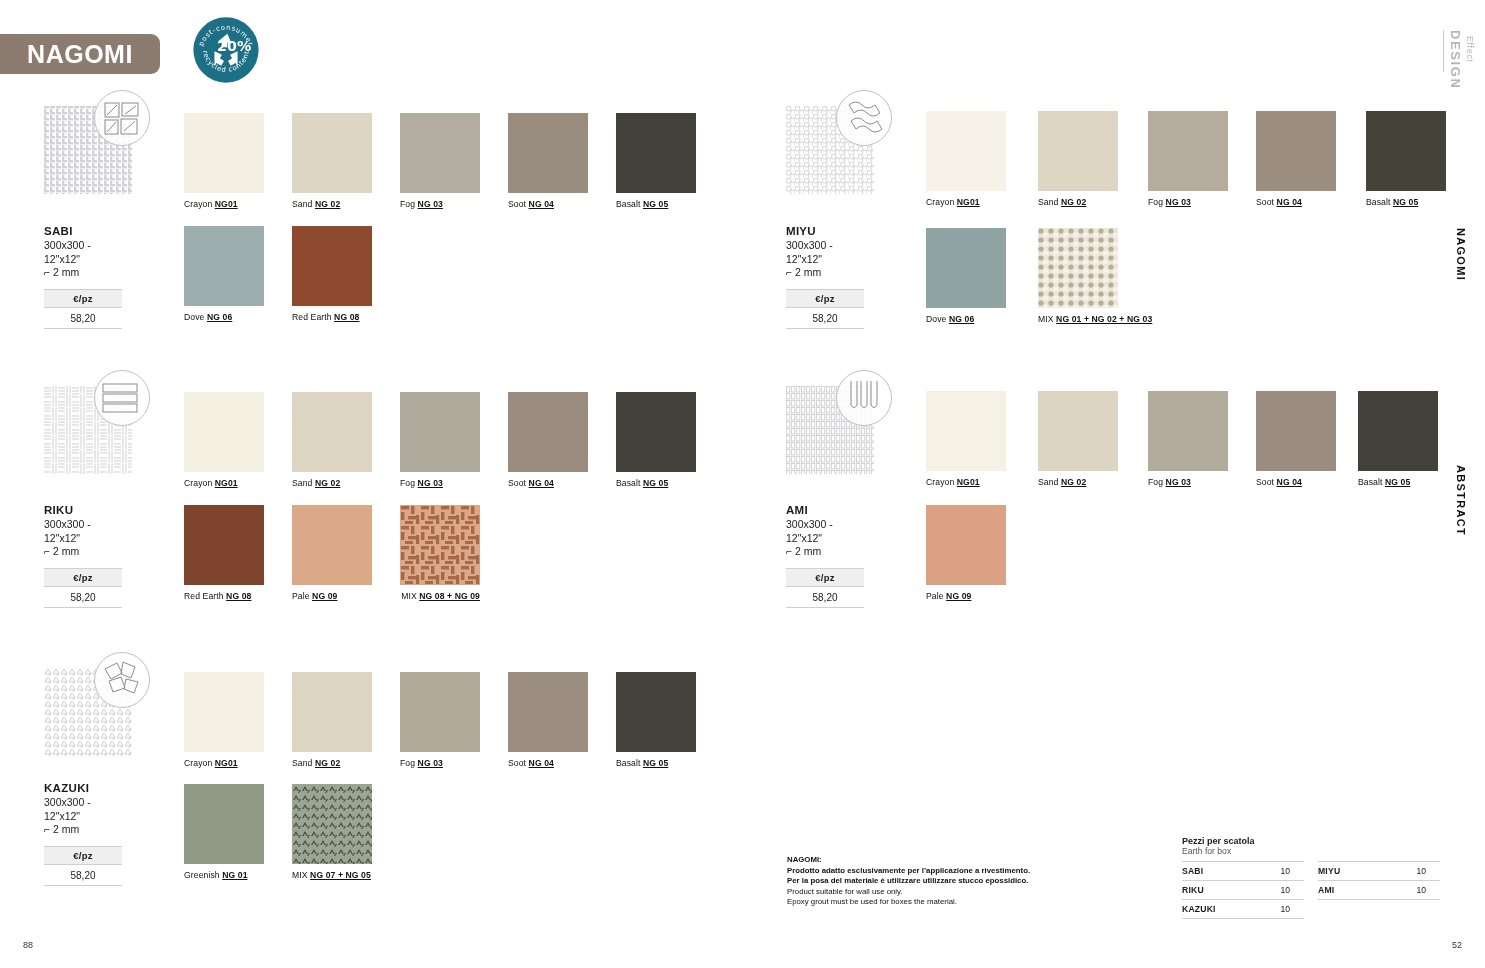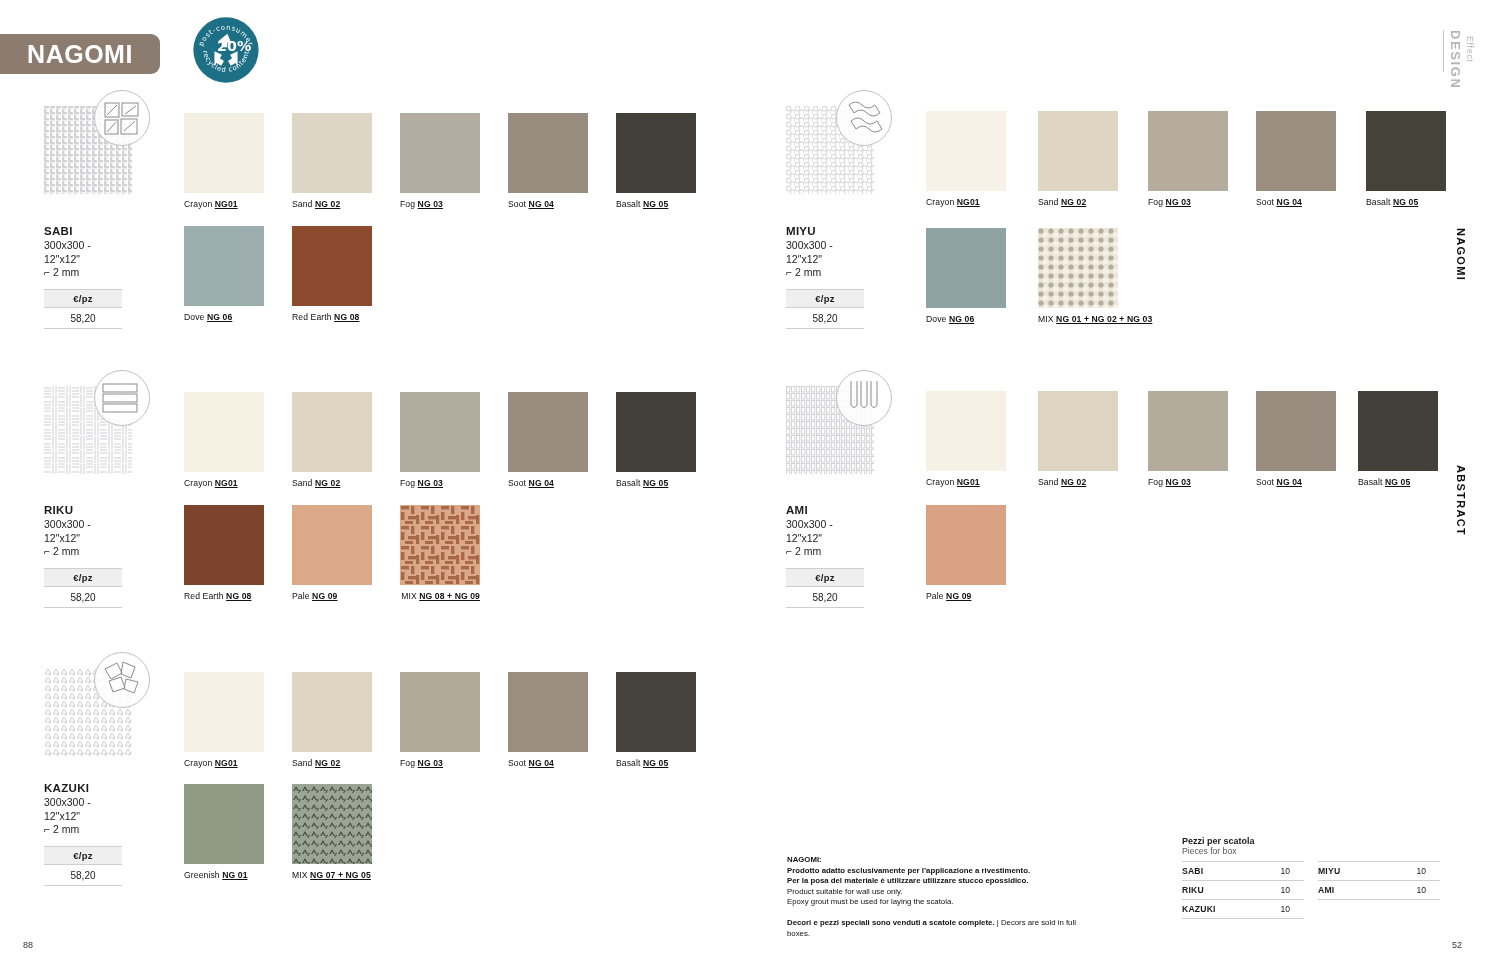--- a/index.html
+++ b/index.html
@@ -467,28 +467,27 @@
       </div>
       <div class="cap"><span>MIX  </span><b>NG 07 + NG 05</b></div>
     </div>
   </div>
 
   <div class="notes">
     <div class="ln b">NAGOMI:</div>
     <div class="ln b">Prodotto adatto esclusivamente per l’applicazione a rivestimento.</div>
     <div class="ln b">Per la posa del materiale è utilizzare utilizzare stucco epossidico.</div>
     <div class="ln">Product suitable for wall use only.</div>
-    <div class="ln">Epoxy grout must be used for laying the scatola.</div>
+    <div class="ln">Epoxy grout must be used for boxes the material.</div>
     <div class="gap"></div>
-    <div class="ln"><b>Decori e pezzi speciali sono venduti a scatole complete.</b><span> | Decors are sold in full boxes.</span></div>
   </div>
 
   <div class="pbox">
     <div class="t1">Pezzi per scatola</div>
-    <div class="t2">Pieces for box</div>
+    <div class="t2">Earth for box</div>
     <div class="cols">
       <div class="col">
         <div class="row">
             <span class="k">SABI</span>
             <span class="v">10</span>
           </div>
         <div class="row">
             <span class="k">RIKU</span>
             <span class="v">10</span>
           </div>

